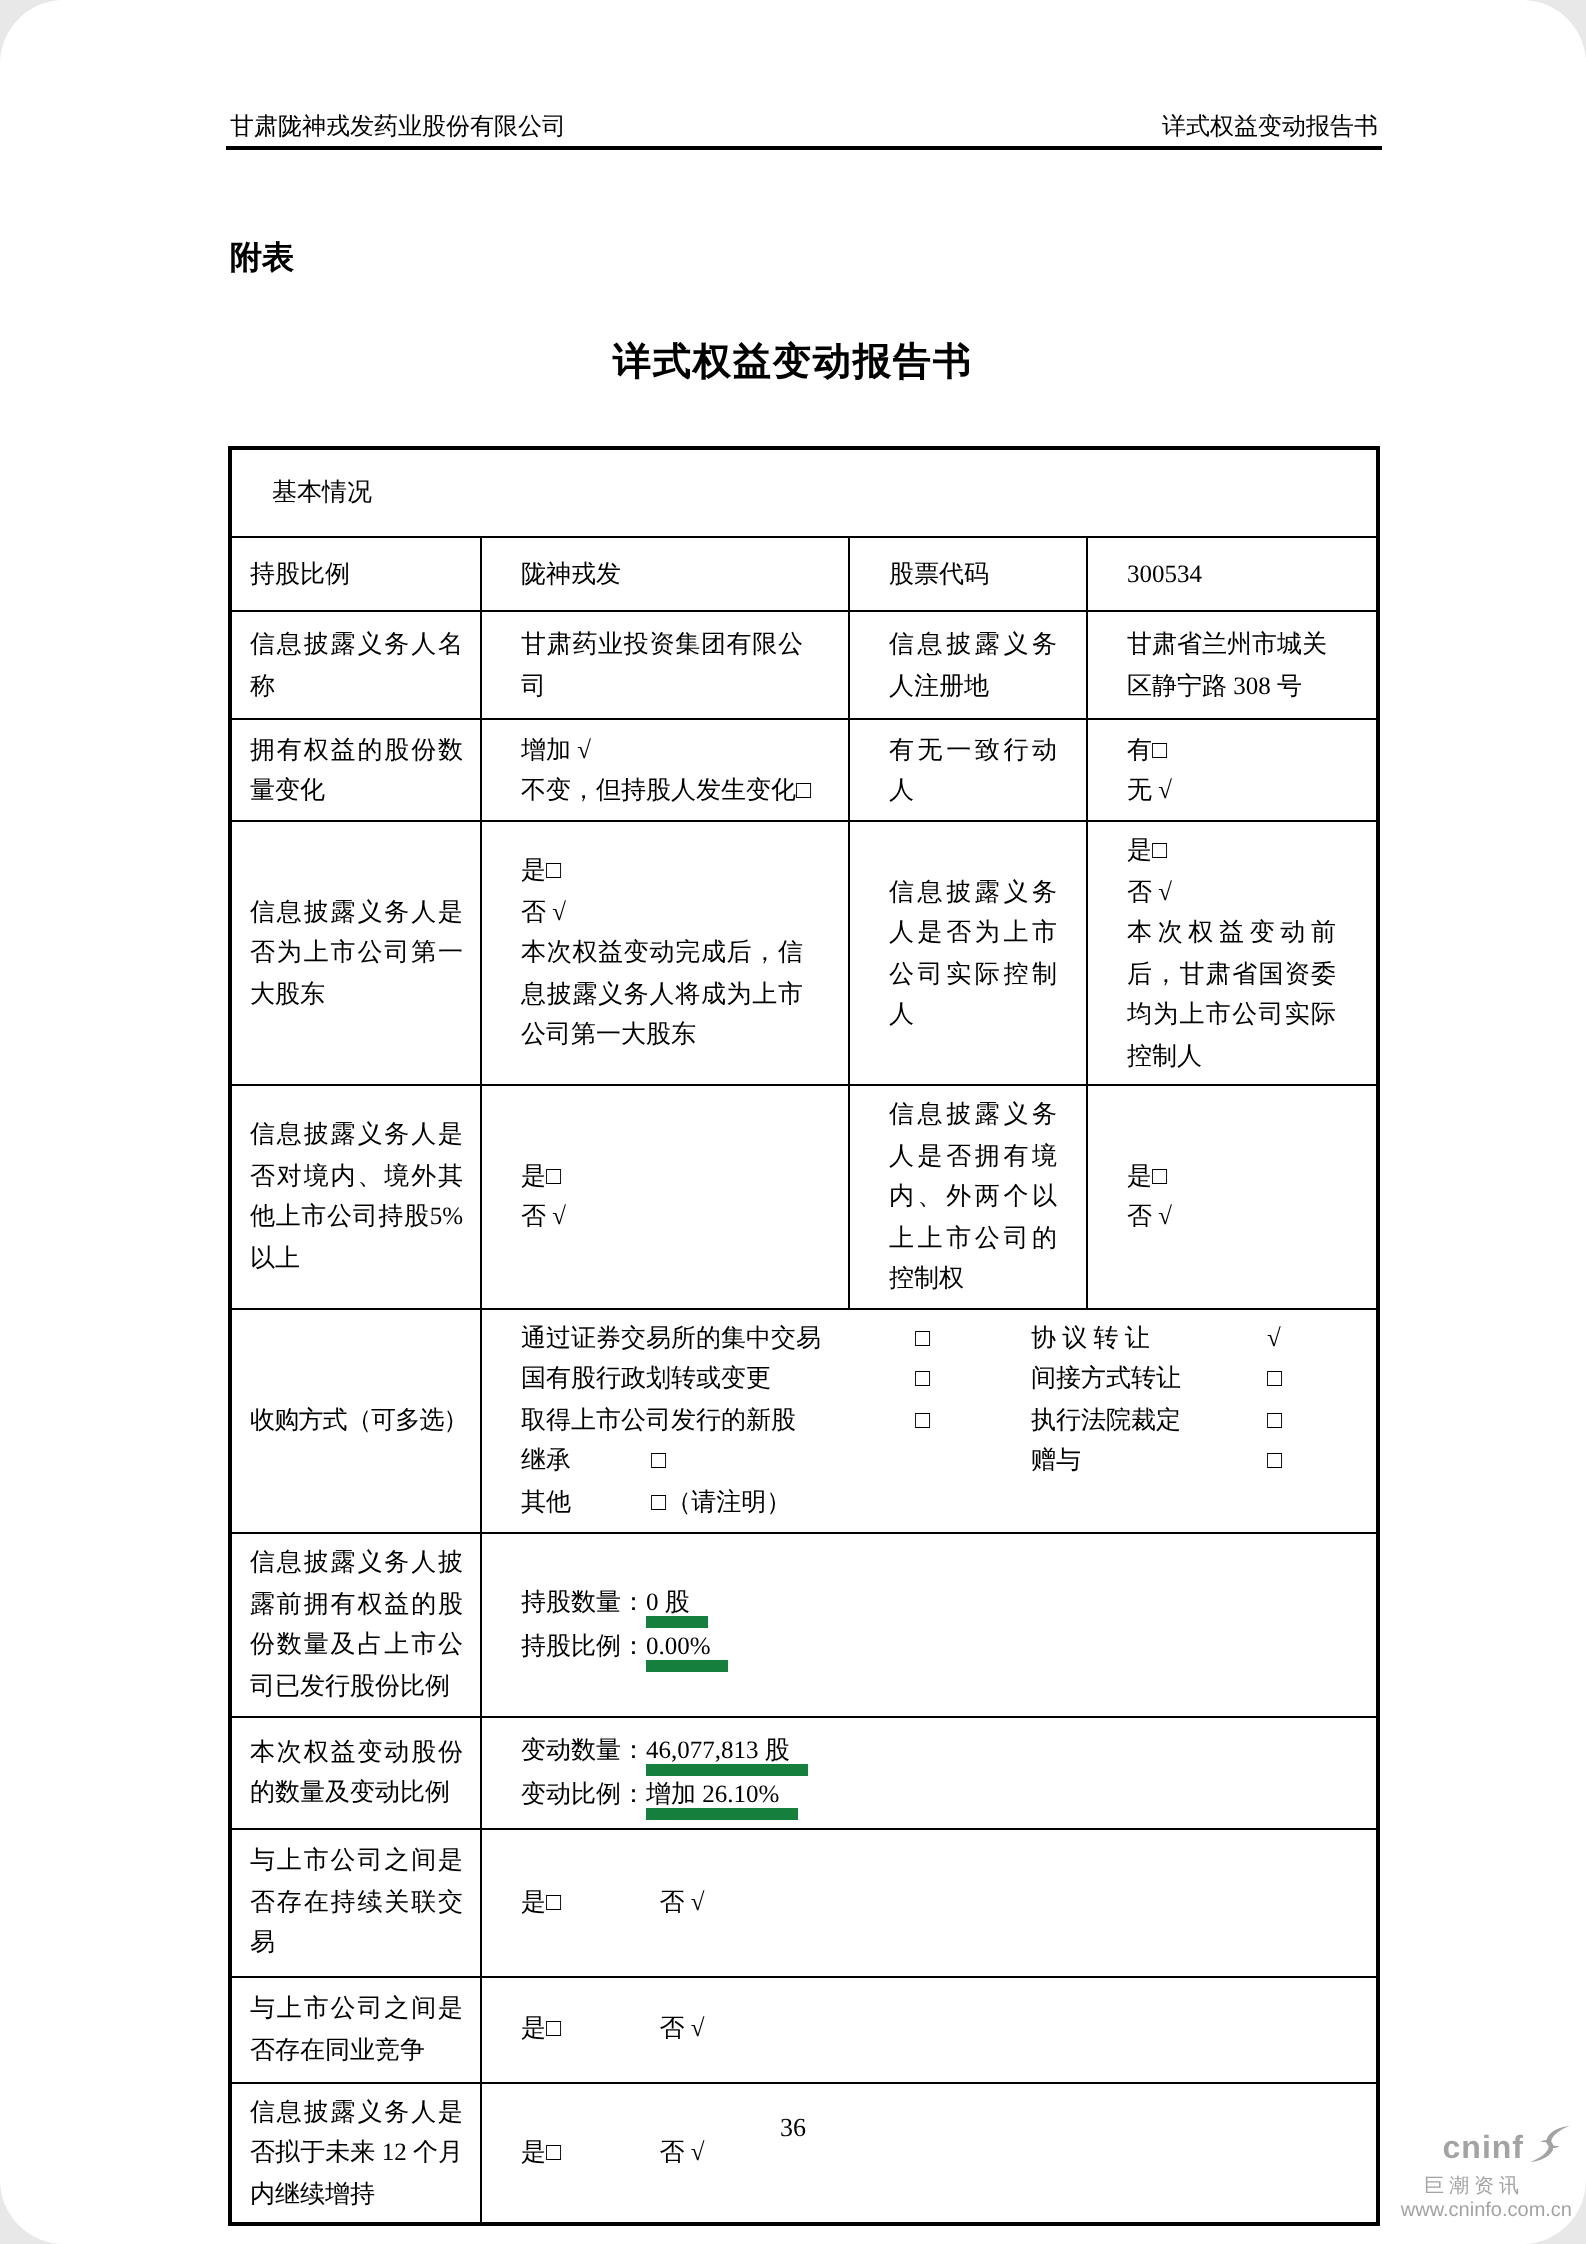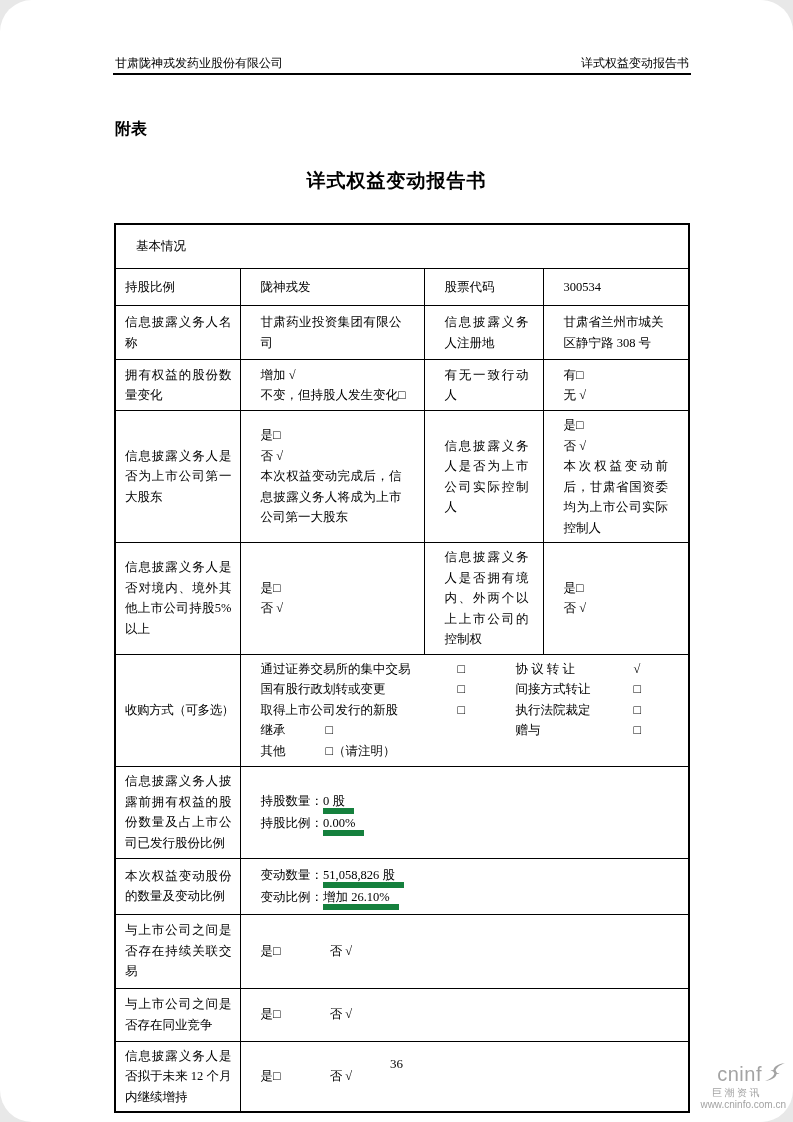--- a/index.html
+++ b/index.html
@@ -70,21 +70,21 @@
     text-align: center; font-size: 13px;
   }
   
   .watermark {
     position: absolute; right: 7px; top: 1062px;
     text-align: right; color: #a3a3a3;
     font-family: "Liberation Sans", sans-serif;
     line-height: 1.1;
   }
   .wm-top { display: flex; align-items: center; justify-content: flex-end; gap: 2px; }
-  .wm-brand { font-size: 20px; font-weight: normal; letter-spacing: 0.5px; margin-left: 28px; }
+  .wm-brand { font-size: 16px; font-weight: bold; letter-spacing: 0.5px; margin-left: 28px; }
   .wm-caption { font-size: 10px; letter-spacing: 2.5px; margin: 1px 24px 1px 0; }
   .wm-url { font-size: 10px; }
 </style>
 </head>
 <body>
 
 <div class="page">
 
   <div class="doc-header">
     <span>甘肃陇神戎发药业股份有限公司</span>
@@ -207,21 +207,21 @@
           <div class="hold-line">
             <span>持股比例：</span><span class="uline">0.00%</span>
           </div>
         </td>
       </tr>
 
       <tr>
         <td class="c-label" style="height:47px">本次权益变动股份的数量及变动比例</td>
         <td colspan="3">
           <div class="hold-line">
-            <span>变动数量：</span><span class="uline">51,058,826 股</span>
+            <span>变动数量：</span><span class="uline">46,077,813 股</span>
           </div>
           <div class="hold-line">
             <span>变动比例：</span><span class="uline">增加 26.10%</span>
           </div>
         </td>
       </tr>
 
       <tr>
         <td class="c-label" style="height:65px">与上市公司之间是否存在持续关联交易</td>
         <td colspan="3">

